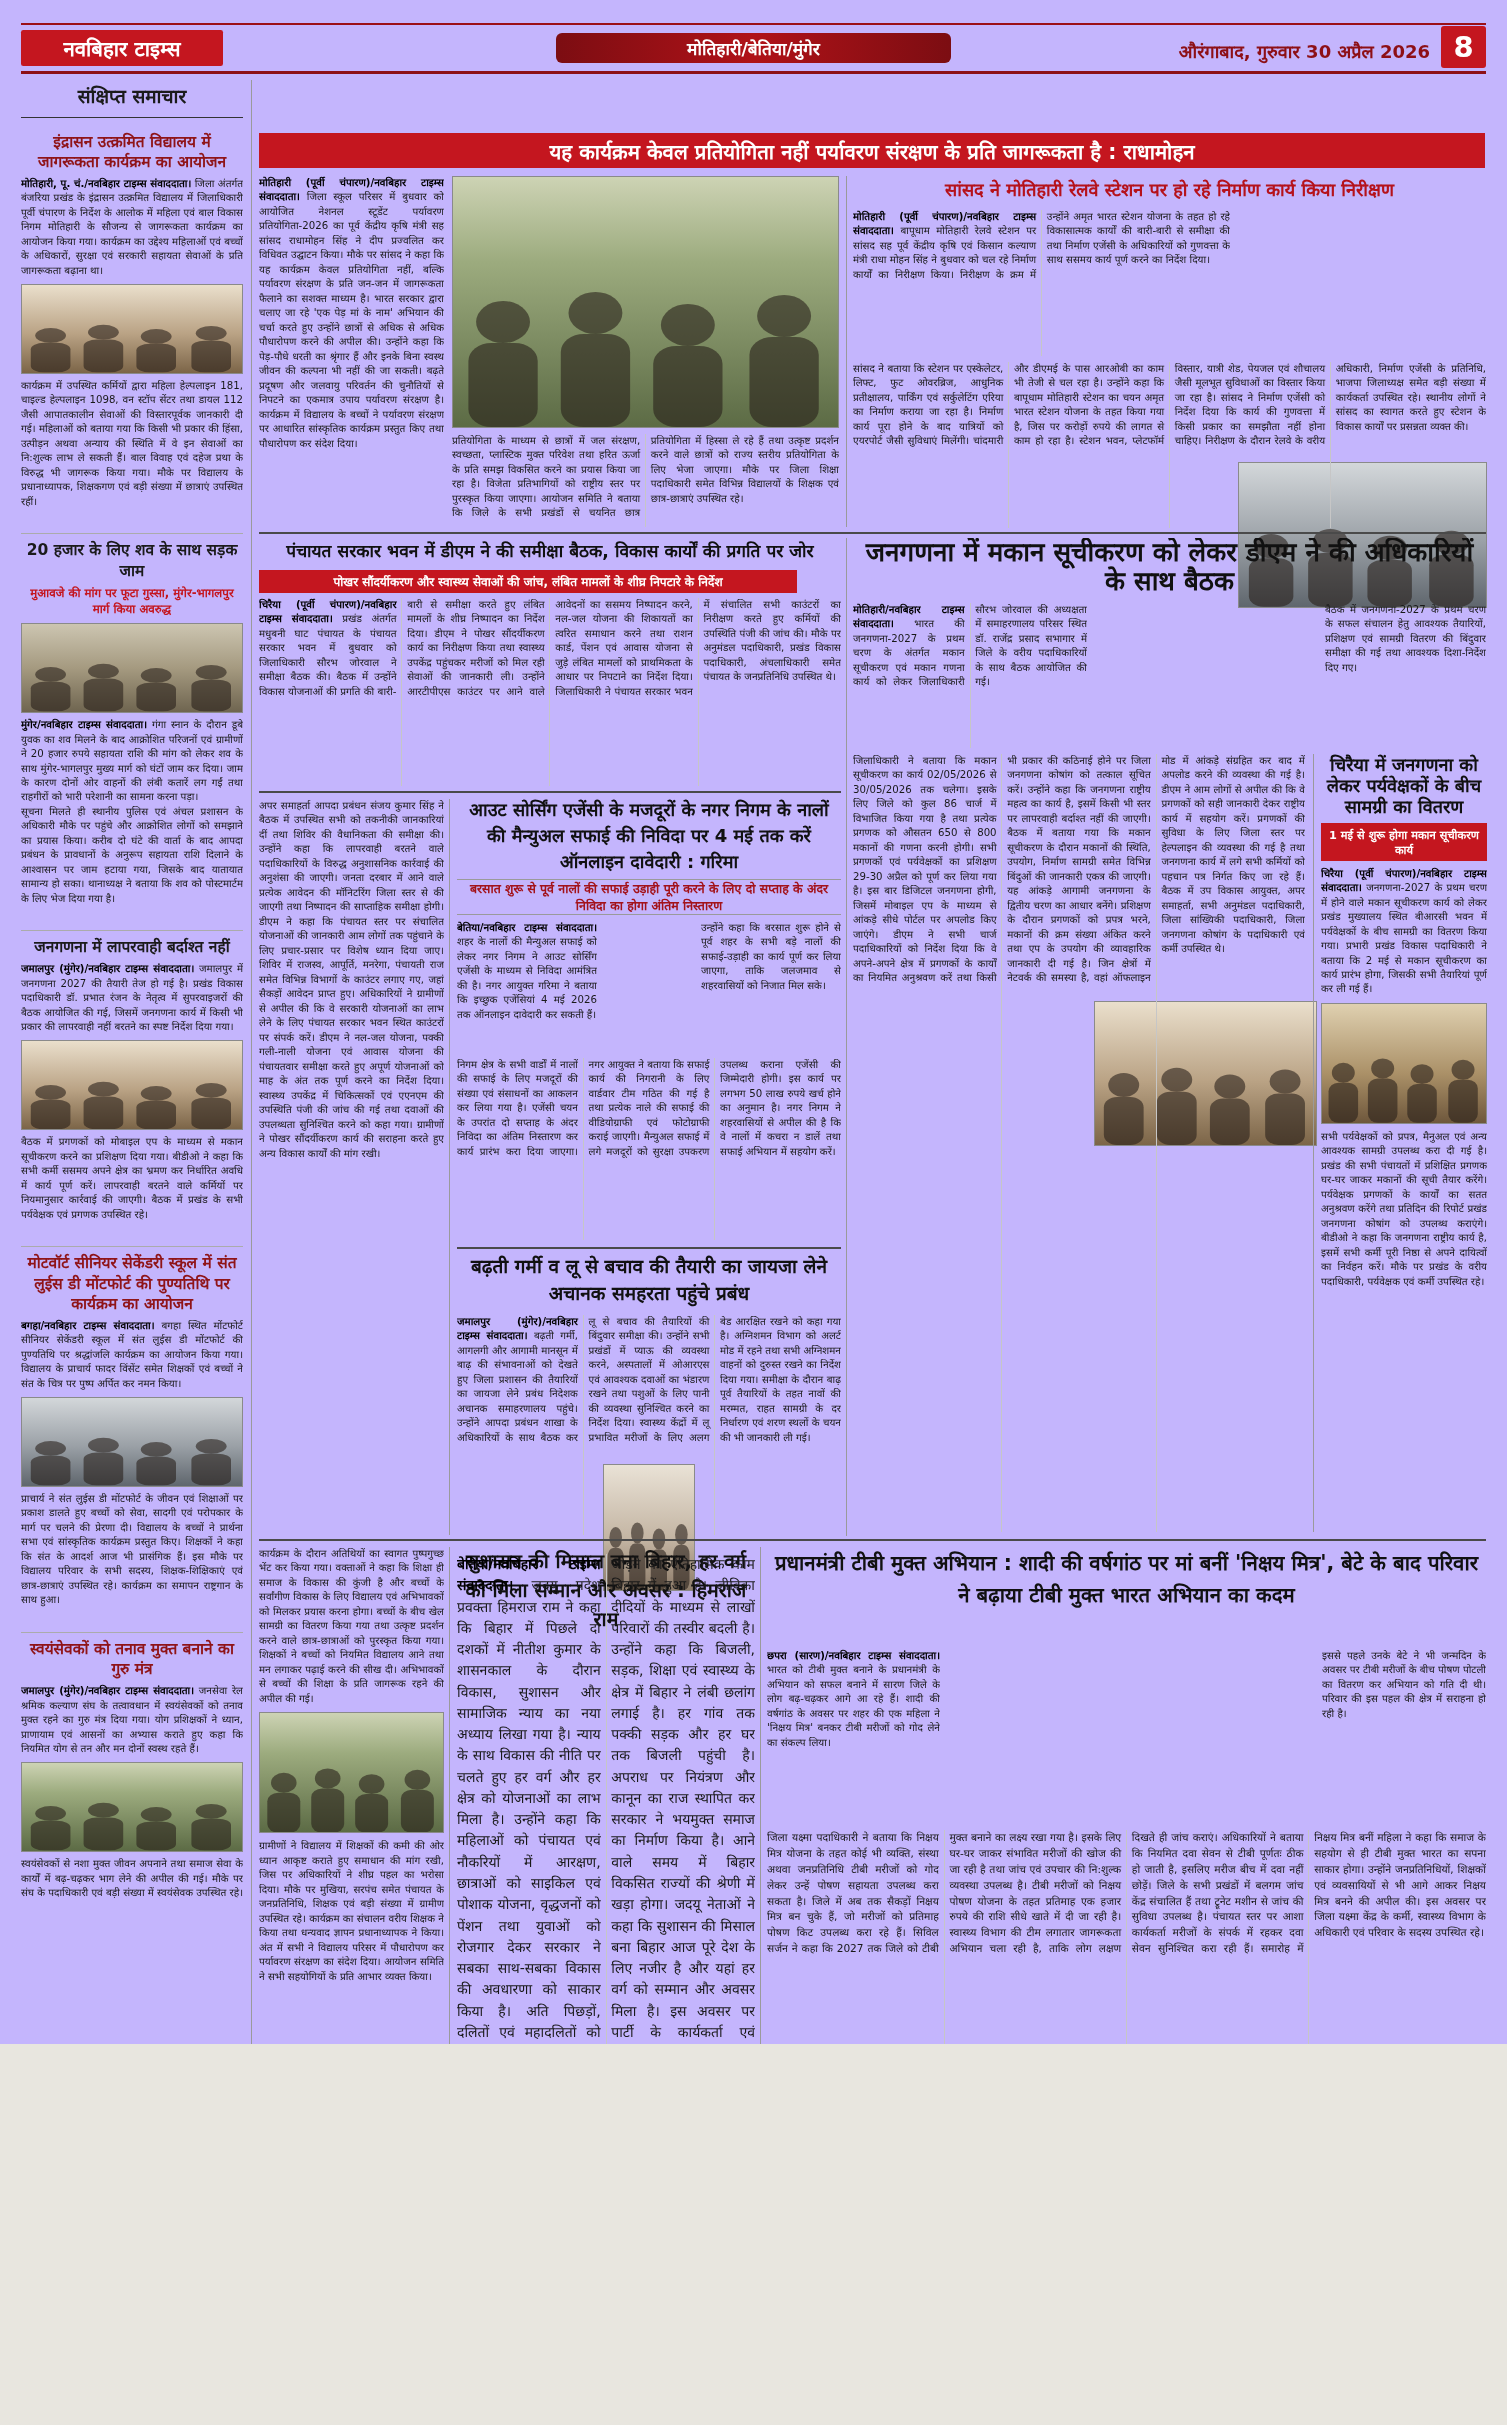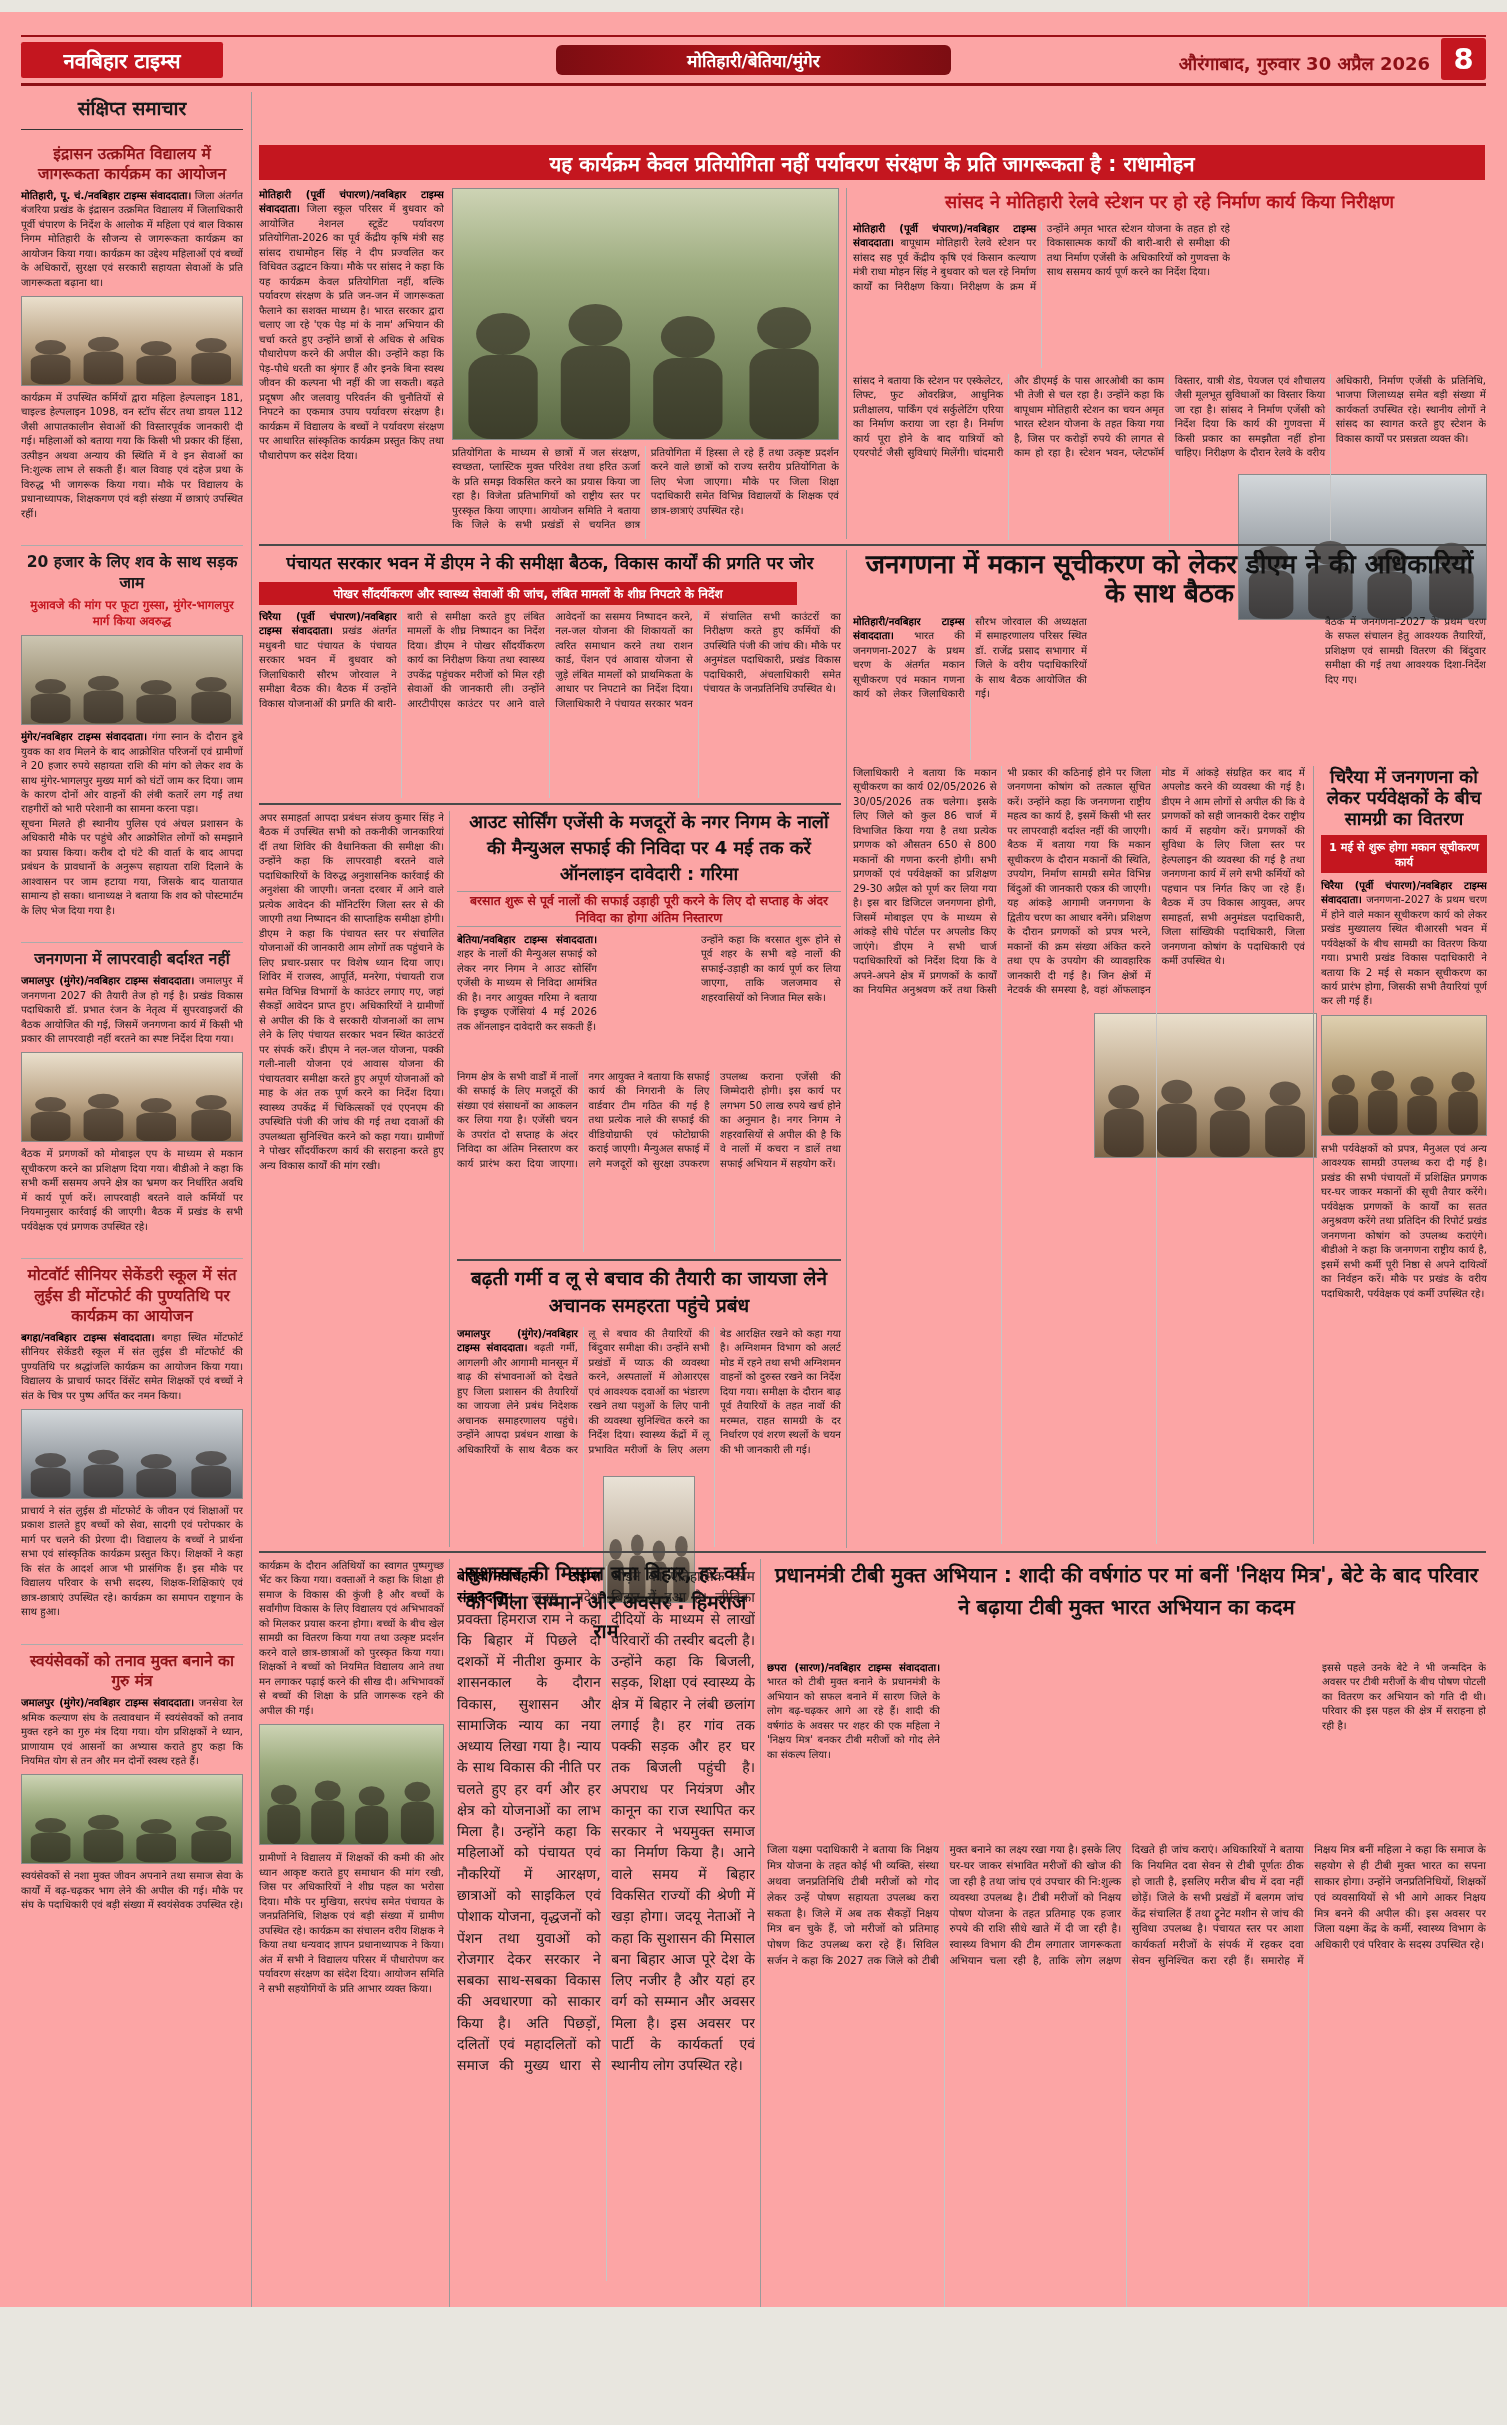--- a/index.html
+++ b/index.html
@@ -1,18 +1,18 @@
 <!DOCTYPE html>
 <html lang="hi" style="font-size:12px"><head>
 <meta charset="utf-8">
 <style>
   *{box-sizing:border-box;margin:0;padding:0}
   html,body{background:#e8e6df}
   body{font-family:"DejaVu Sans",sans-serif;-webkit-font-smoothing:antialiased}
-  .page{position:relative;width:1508px;height:2295px;background:#fca5a5;margin:12px auto;overflow:hidden;color:#1b1b1b}
+  .page{position:relative;width:1508px;height:2044px;background:#c4b5fd;margin:0 auto;overflow:hidden;color:#1b1b1b}
   .abs{position:absolute}
 
   
   #topline{left:21px;top:22.6px;width:1465px;height:2.3px;background:#9b0f16}
   #brand{left:21px;top:30px;width:202px;height:36px;background:#c4161f;color:#fff;font-weight:bold;font-size:20.4px;display:flex;align-items:center;justify-content:center;border-radius:2.3px}
   #regionbar{left:556px;top:33px;width:395px;height:30px;background:linear-gradient(90deg,#7c0d12,#b01218 50%,#7c0d12);color:#fff;font-weight:bold;font-size:17.3px;display:flex;align-items:center;justify-content:center;border-radius:6px}
   #dateline{top:39px;right:78px;color:#8d1016;font-weight:bold;font-size:18px}
   #pagebox{left:1441px;top:26px;width:45px;height:42px;background:#c4161f;color:#fff;font-weight:bold;font-size:29px;display:flex;align-items:center;justify-content:center;border-radius:3px}
   #mastrule{left:21px;top:71px;width:1465px;height:3px;background:#8d1016}
 

